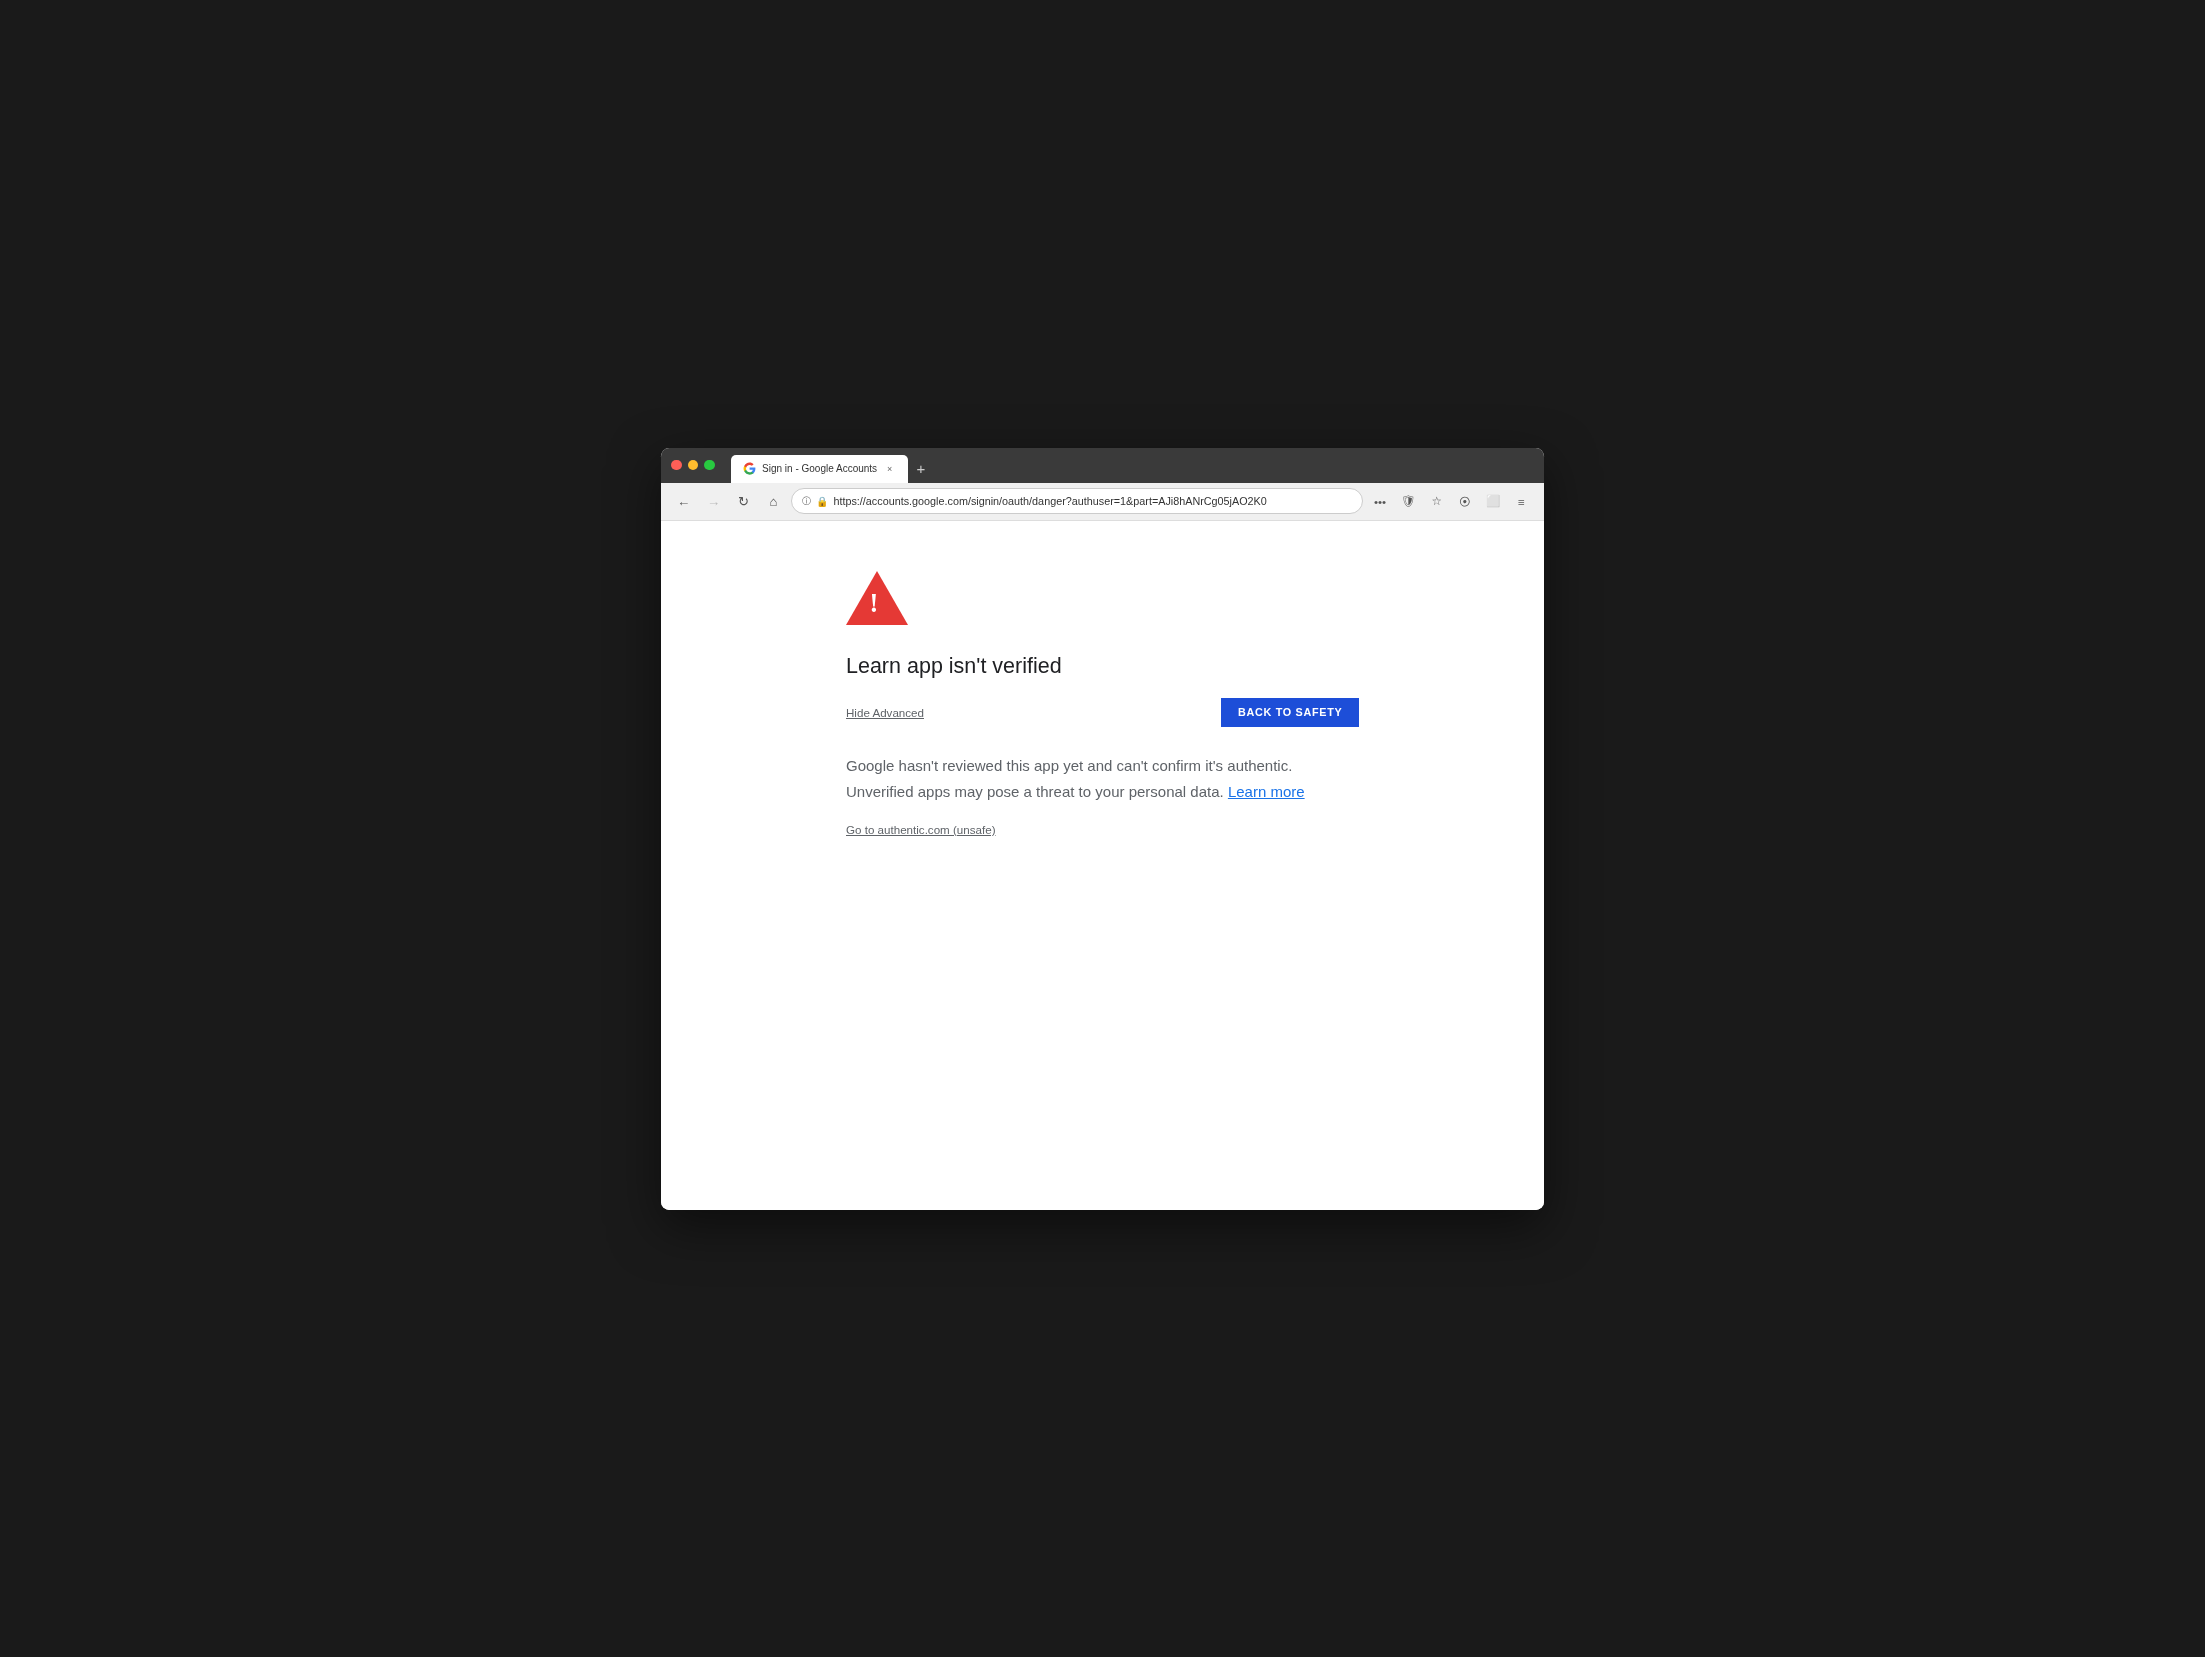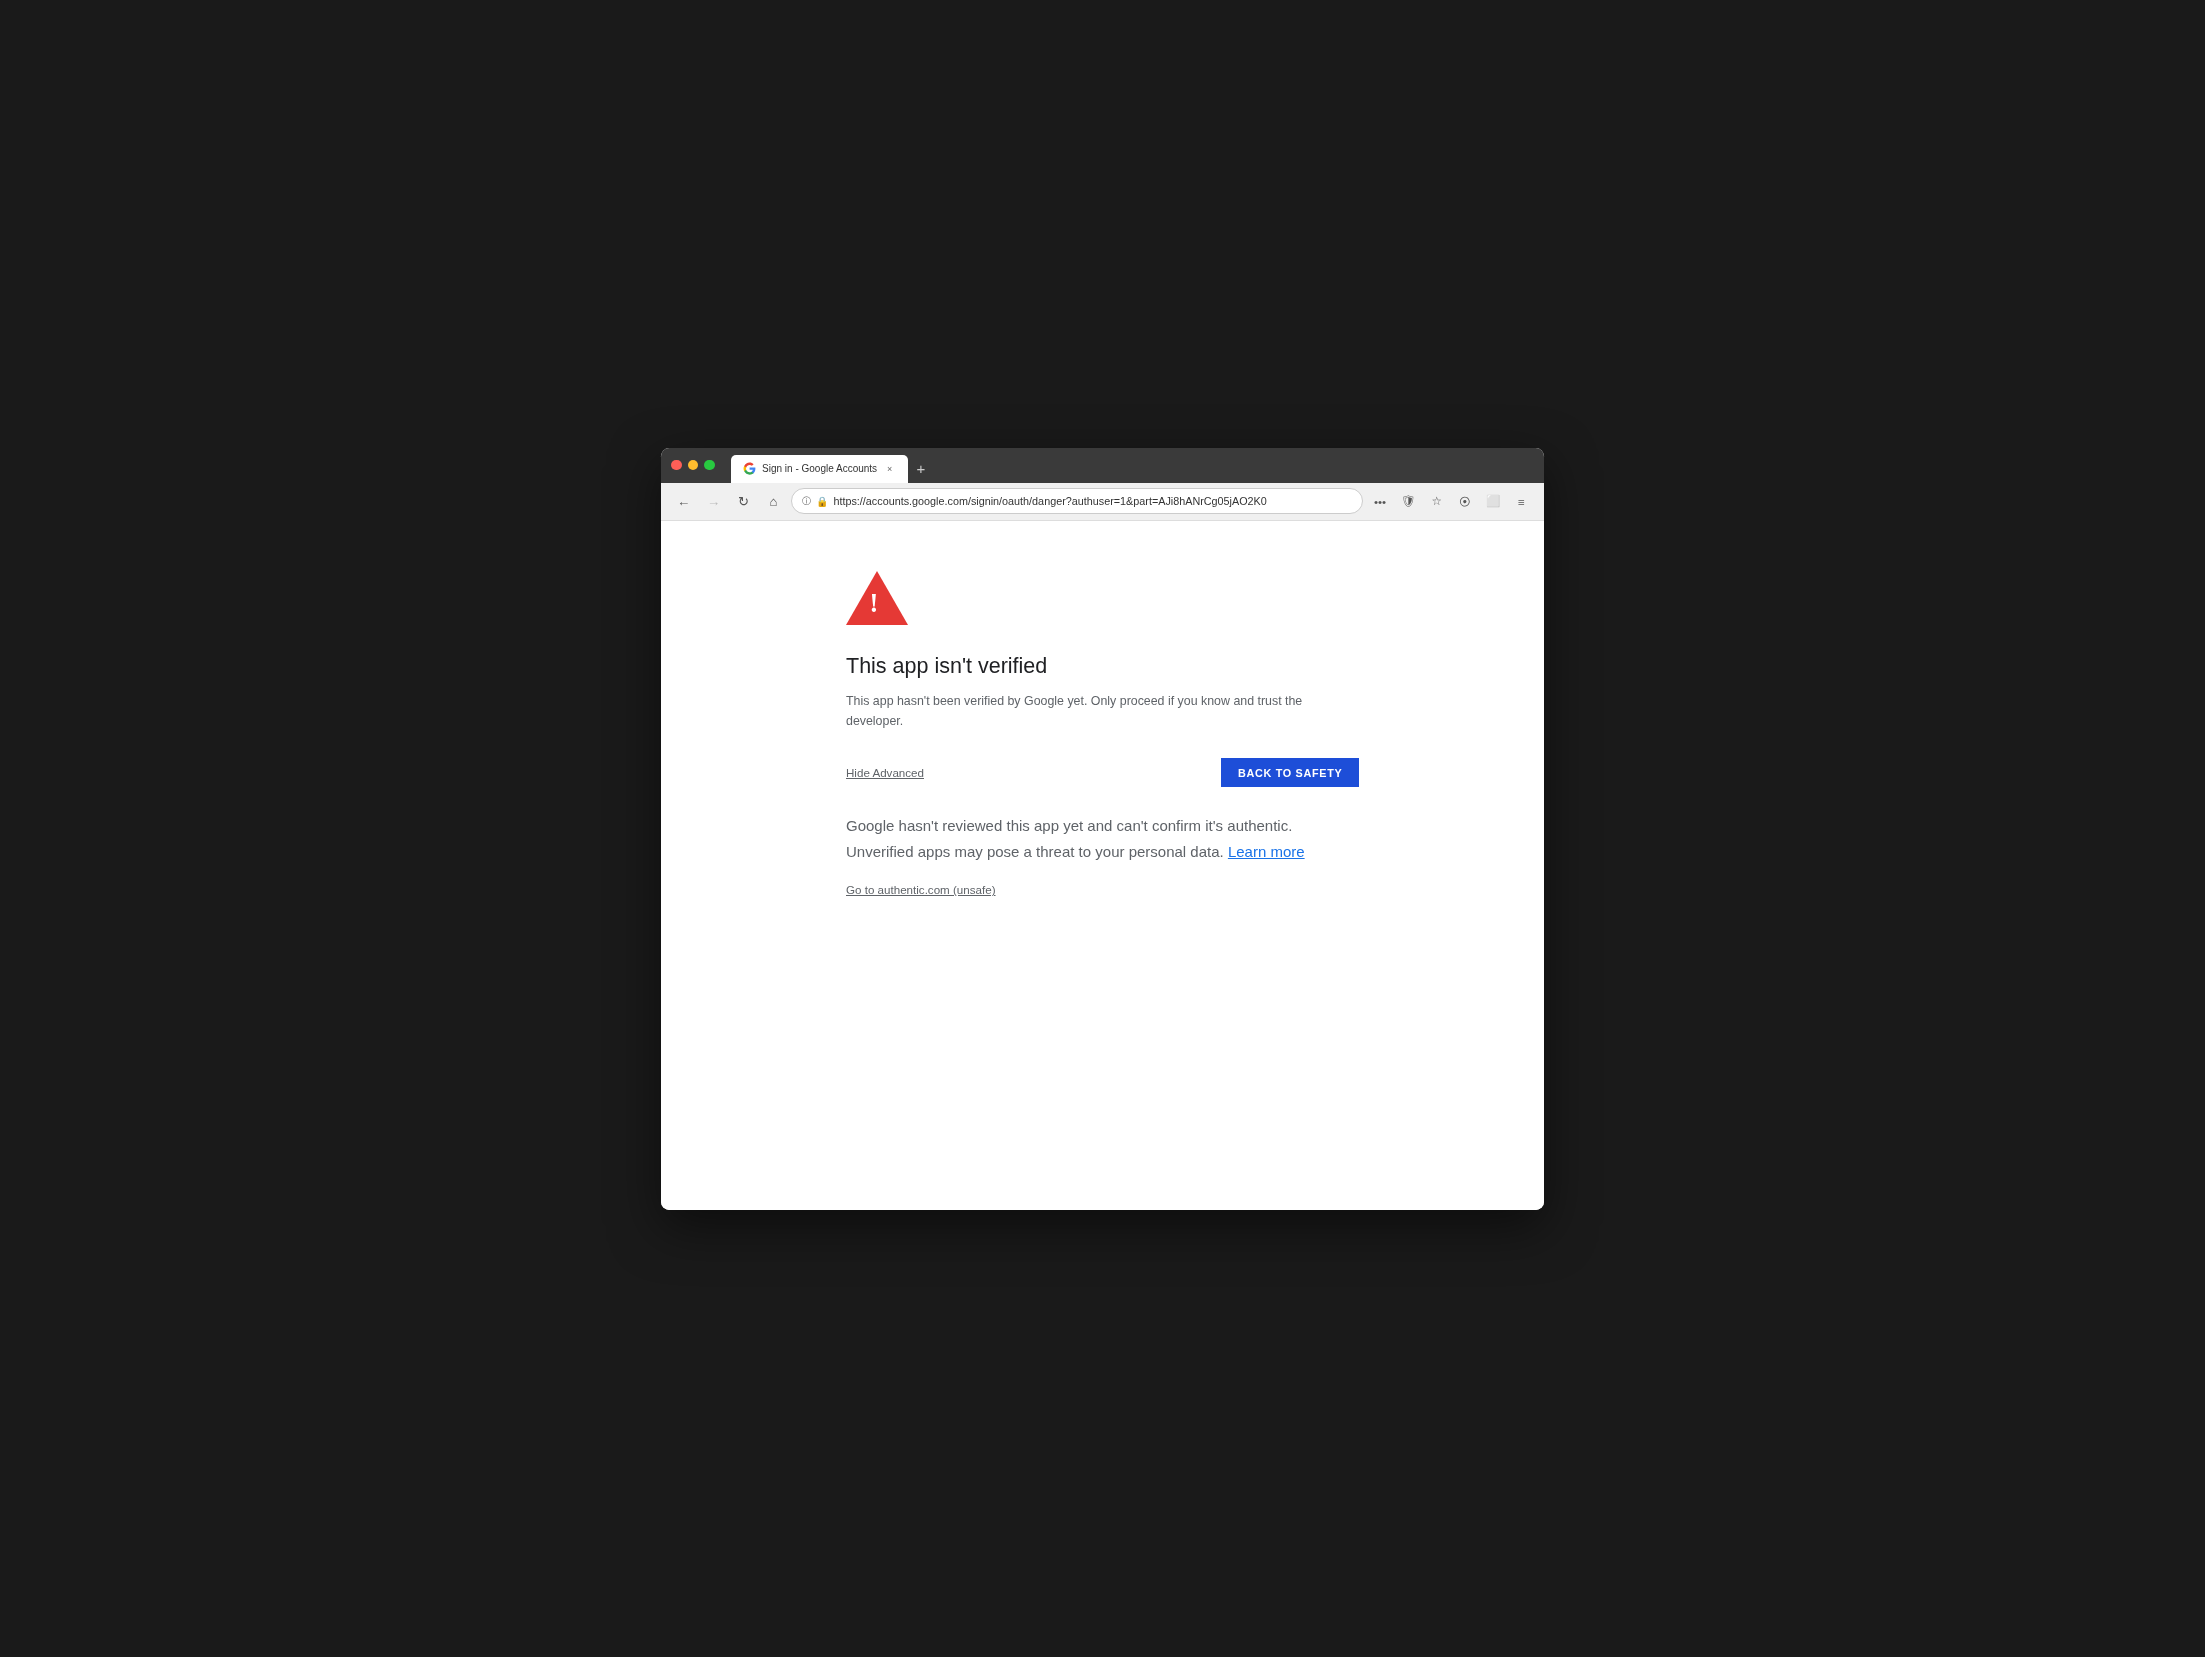--- a/index.html
+++ b/index.html
@@ -356,23 +356,22 @@
     </div>
   </div>
 
   <div class="page-content">
     <div class="warning-container">
 
       <div class="warning-icon-wrap">
         <div class="warning-triangle"></div>
       </div>
 
-      <h1 class="warning-title">This app isn't verified</h1>
-
-      <p class="warning-description">This app hasn't been verified by Google yet. Only proceed if you know and trust the developer.</p>
+      <h1 class="warning-title">Learn app isn't verified</h1>
+
 
       <div class="action-row">
         <span class="hide-advanced-link">Hide Advanced</span>
         <button class="back-to-safety-btn">BACK TO SAFETY</button>
       </div>
 
       <p class="advanced-text">
         <span>Google hasn't reviewed this app yet and can't confirm it's authentic. Unverified apps may pose a threat to your personal data.</span>
         <span> </span>
         <a class="learn-more-link">Learn more</a>

